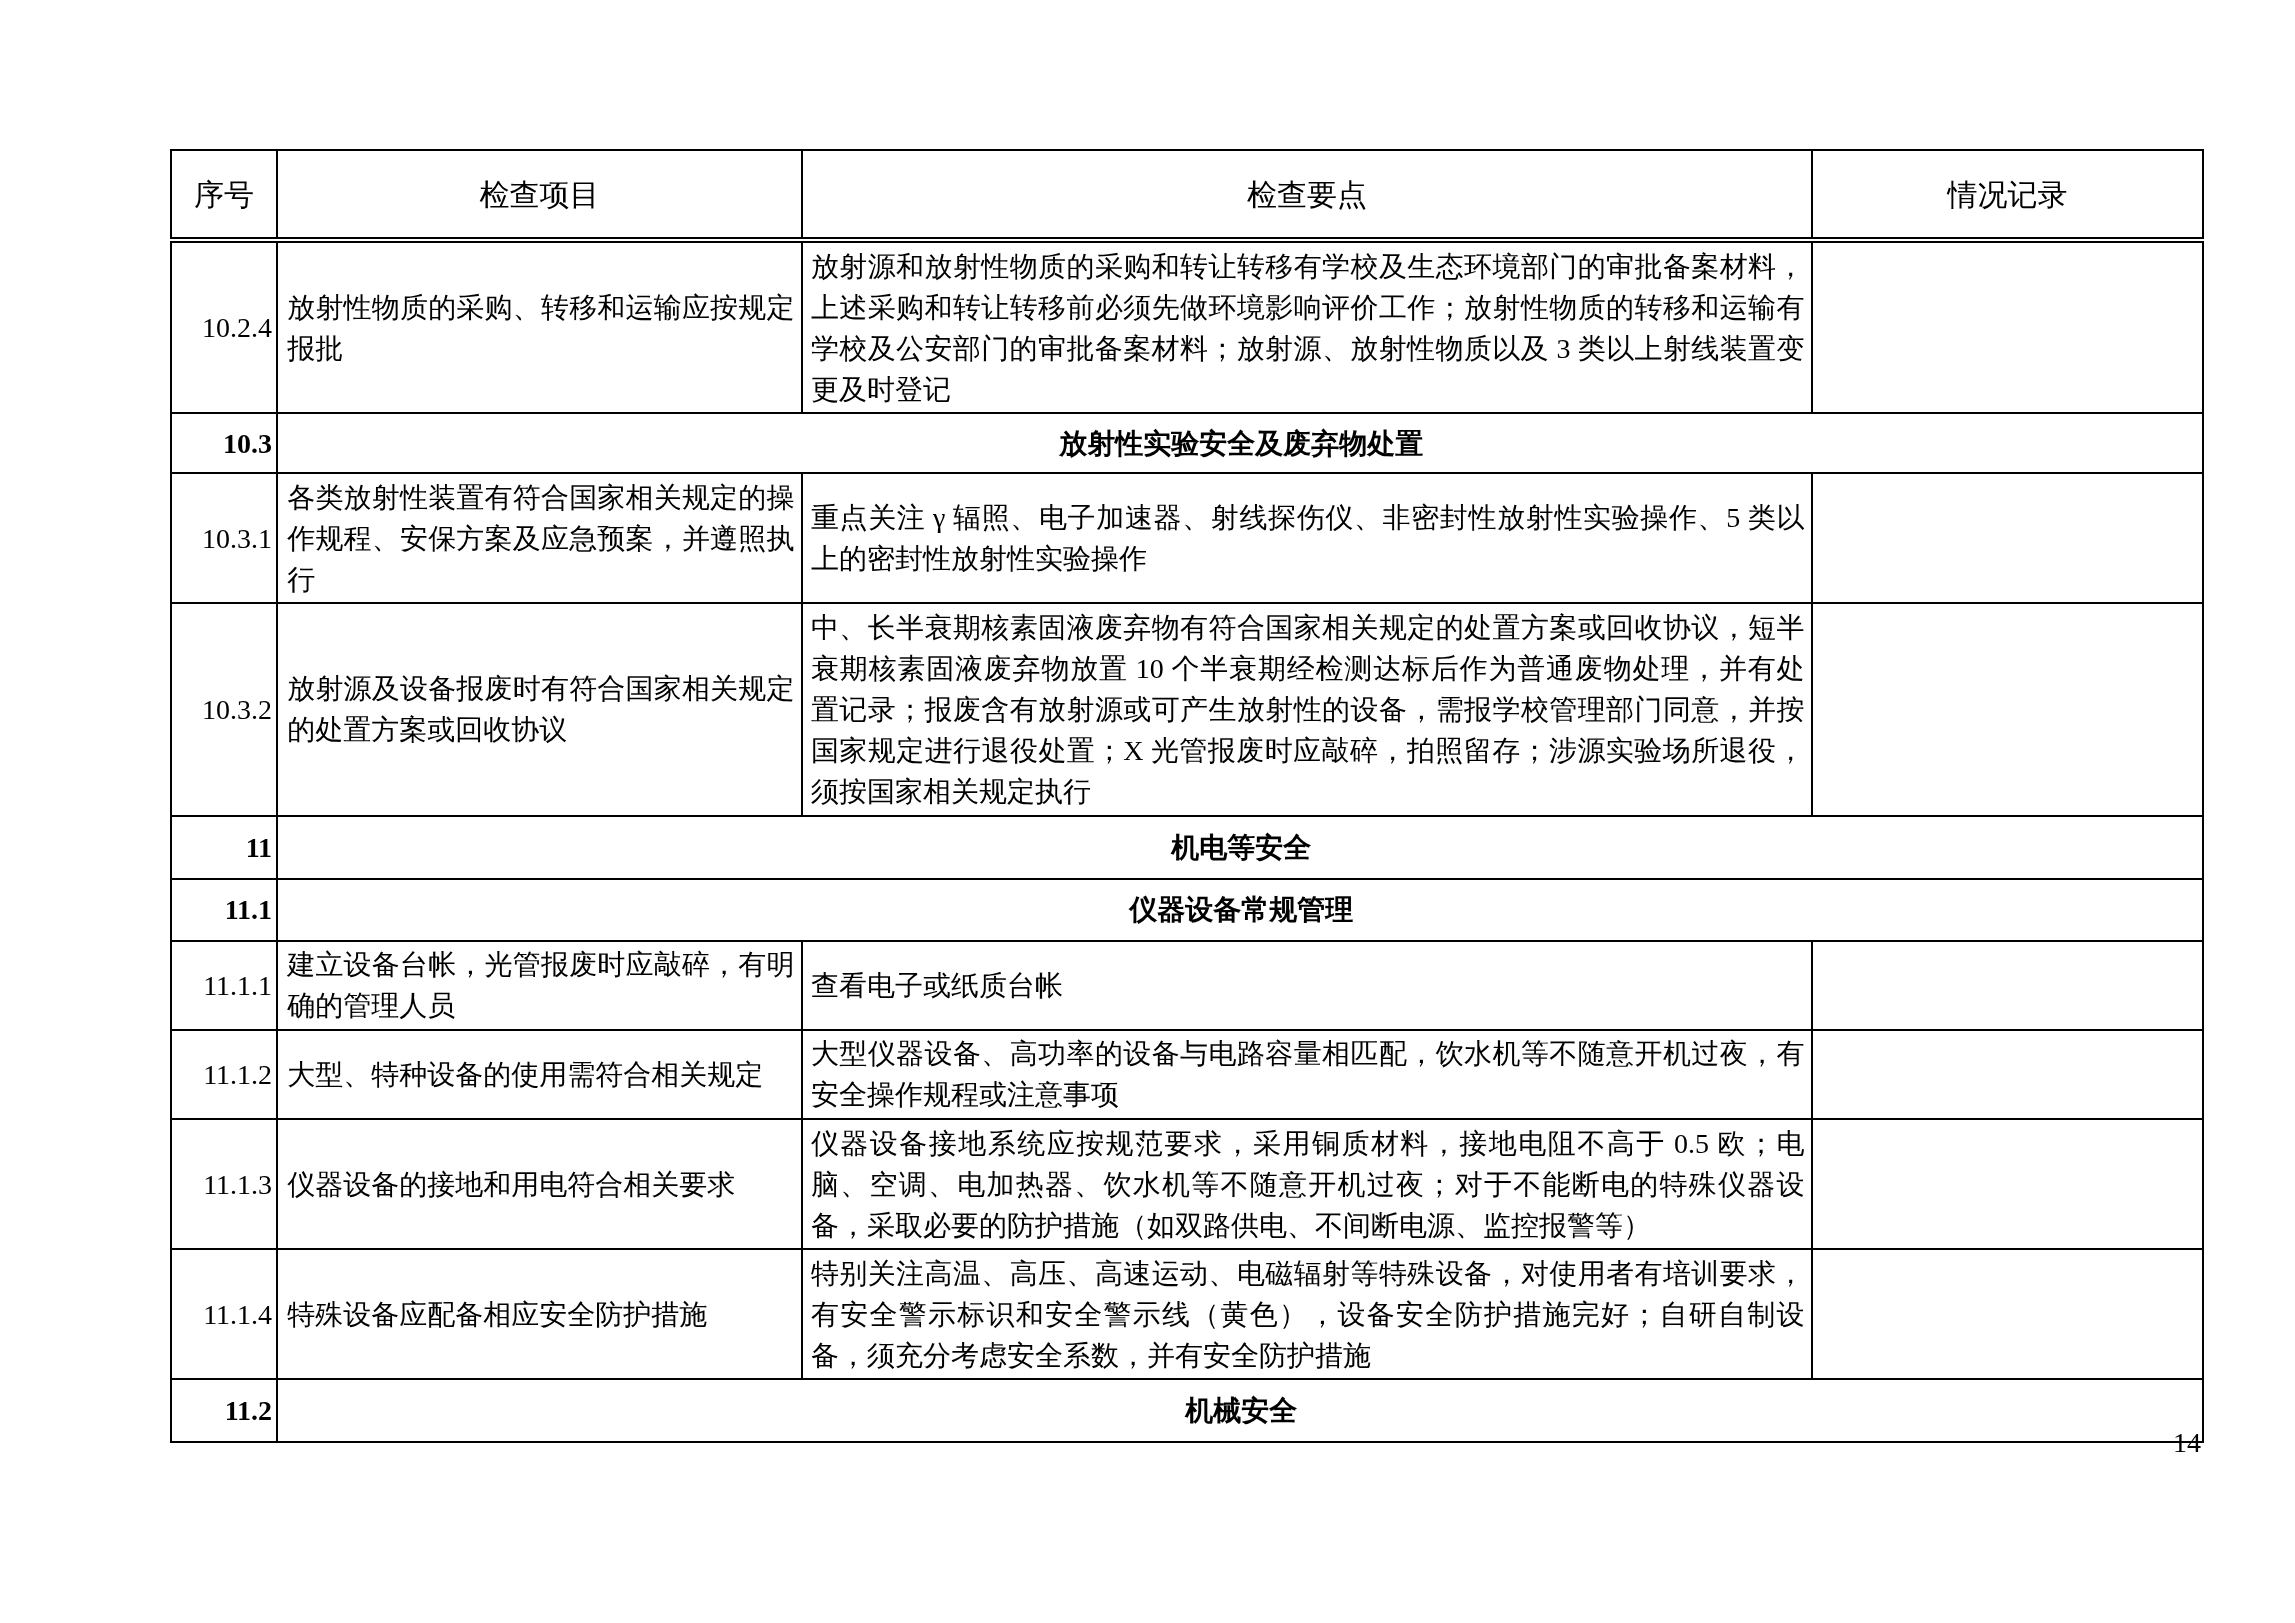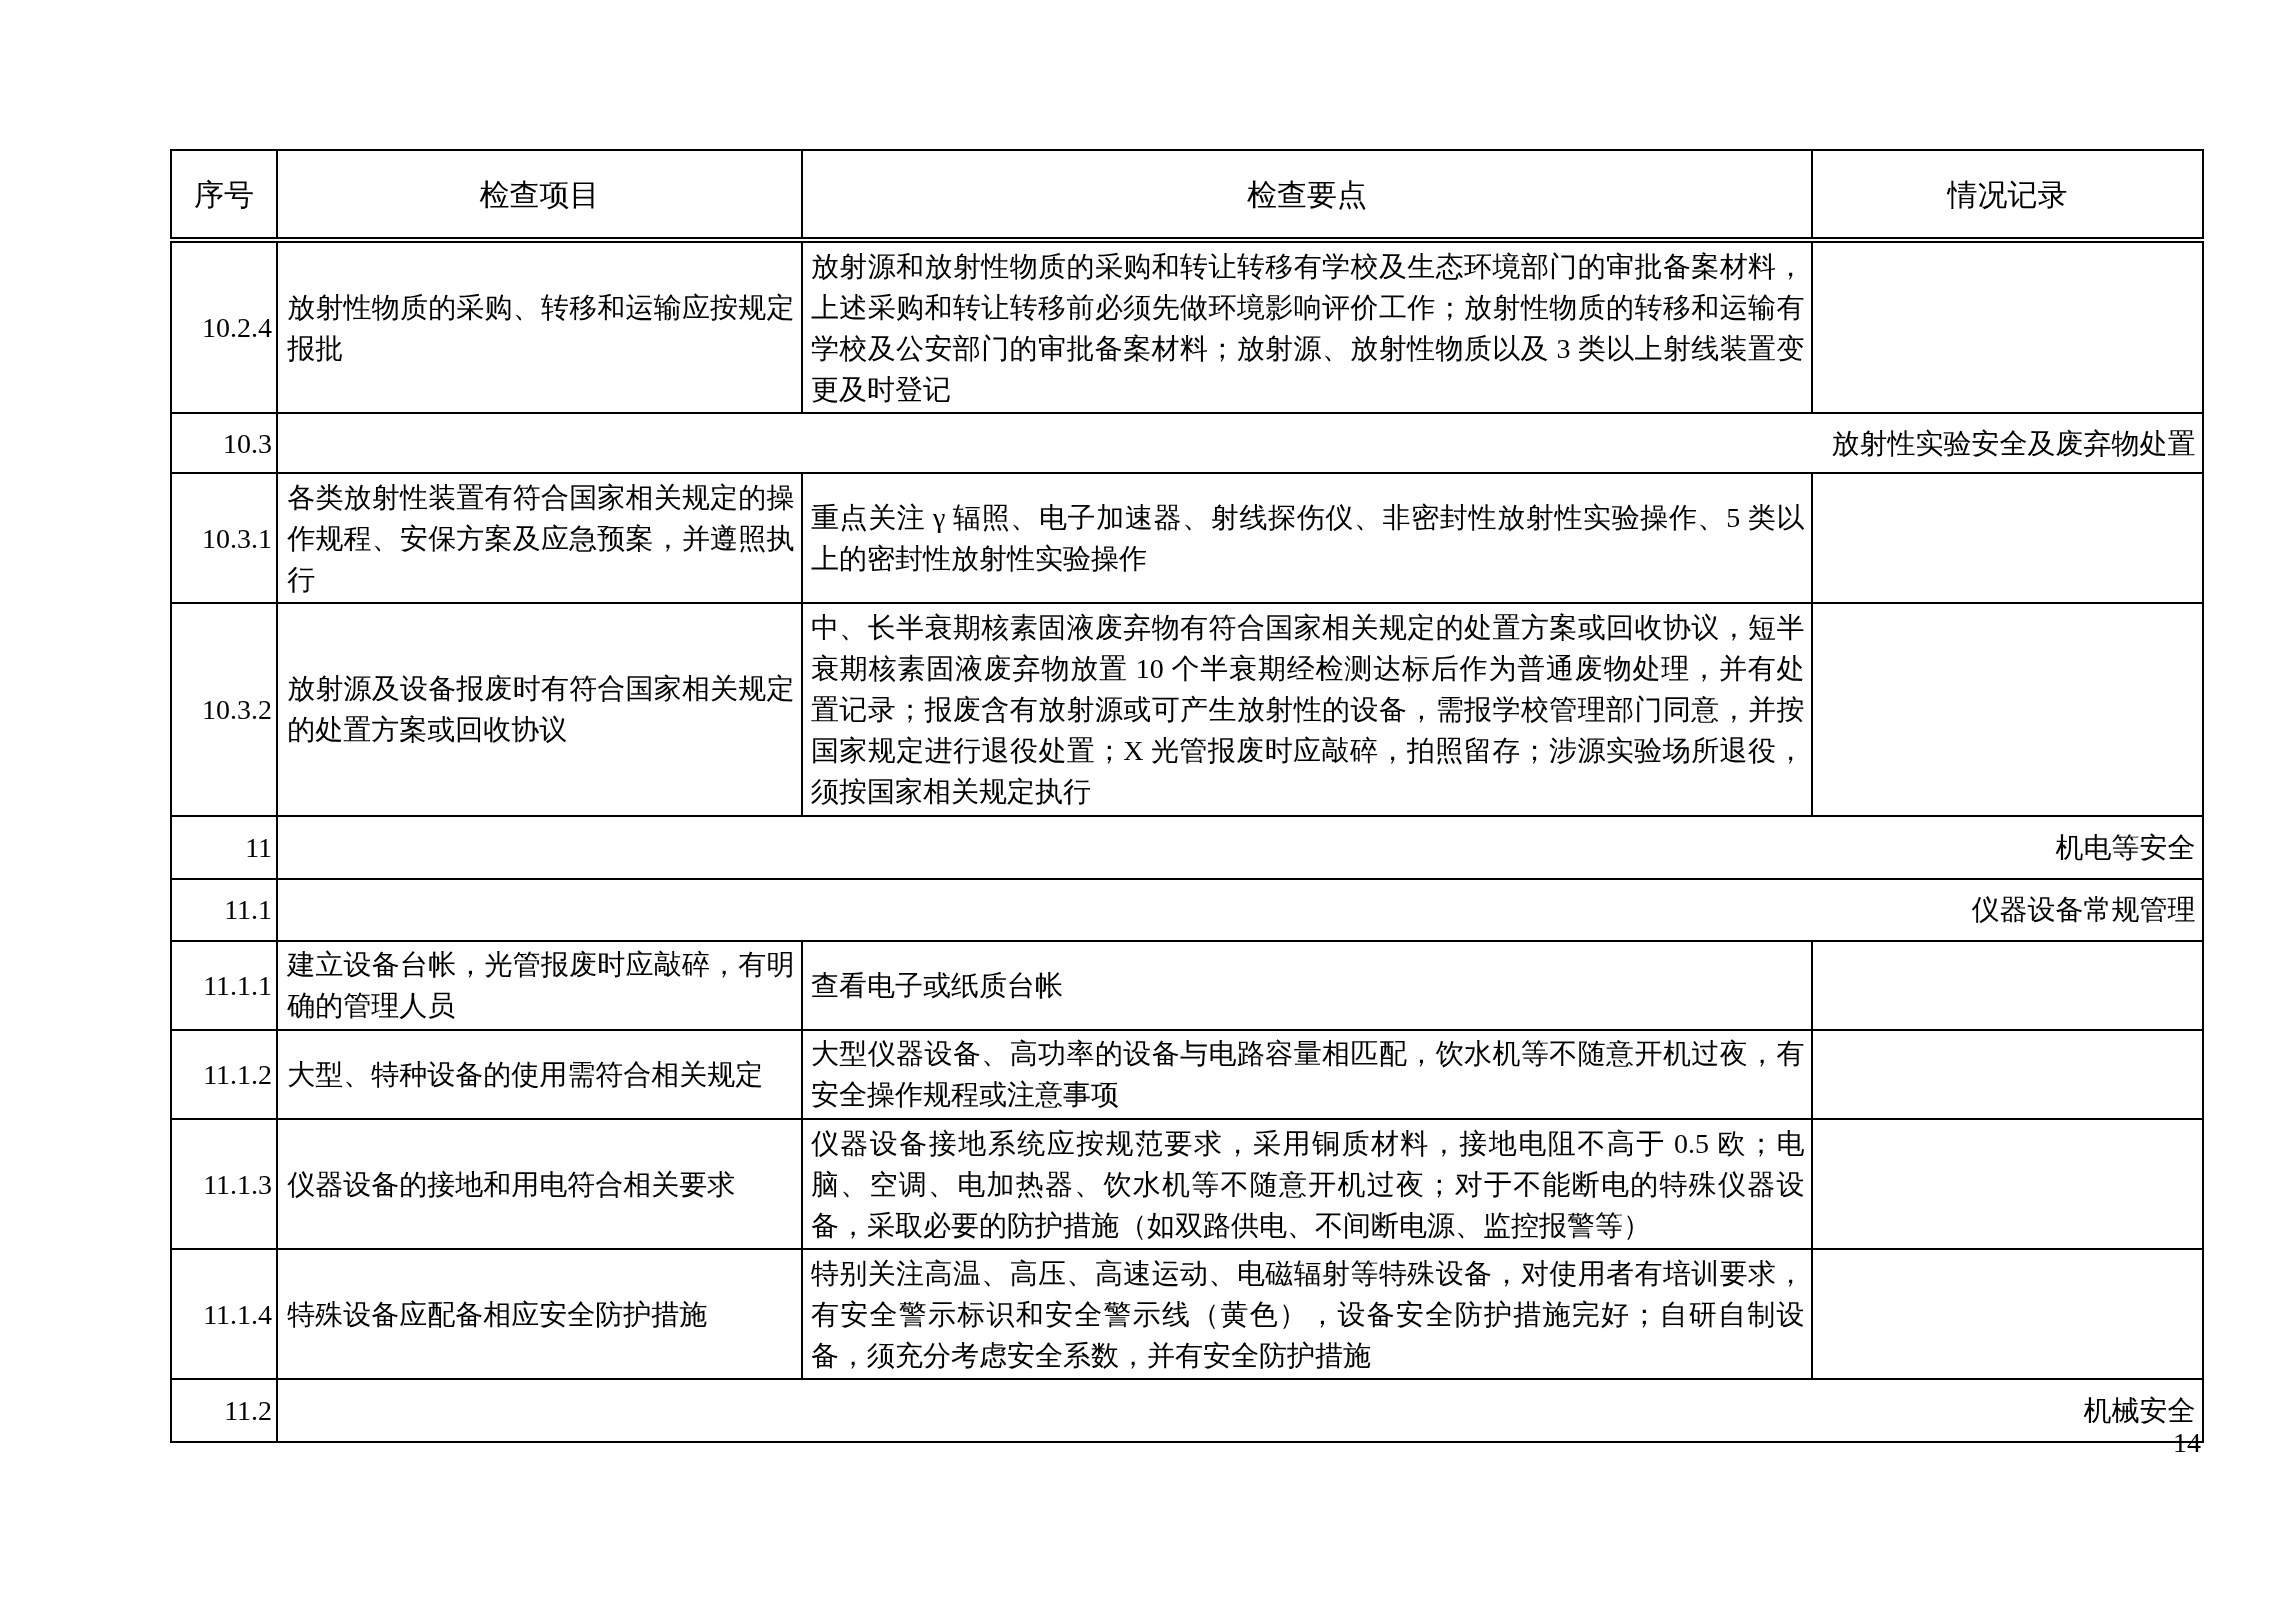--- a/index.html
+++ b/index.html
@@ -40,22 +40,22 @@
   }
   td.item{
     padding:2.6px 6.5px 2.6px 9.2px;
     text-align:justify;
   }
   td.points{
     padding:2.6px 6.5px 2.6px 7.9px;
     text-align:justify;
   }
   td.record{padding:2.6px 5.2px;}
-  tr.section-row td{font-weight:normal;}
-  td.section-title{padding:2.6px 6.5px 2.6px 9.2px;text-align:right;}
+  tr.section-row td{font-weight:bold;}
+  td.section-title{padding:2.6px 6.5px 2.6px 9.2px;text-align:center;}
   .page-number{
     position:absolute;
     left:154px;top:1427px;
     width:2031px;
     text-align:right;
     font-size:28px;
   }
 </style>
 </head>
 <body>

